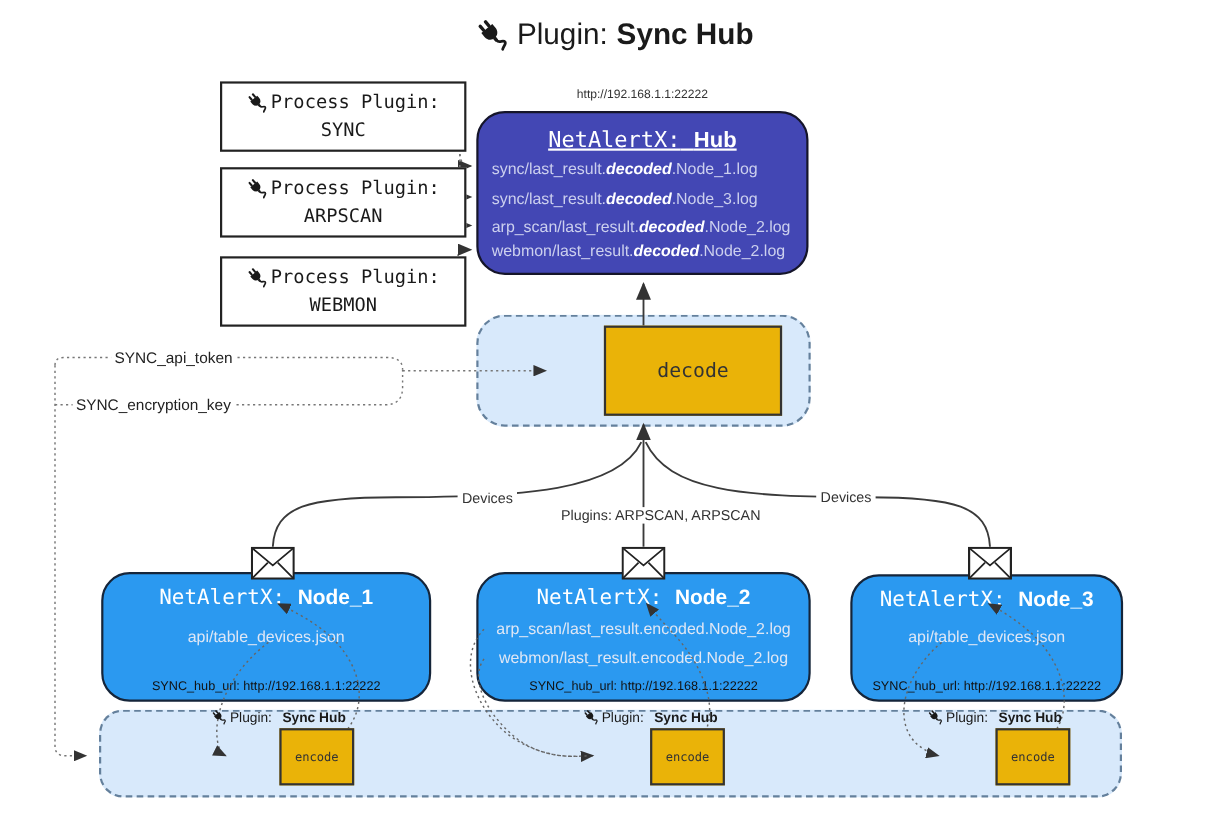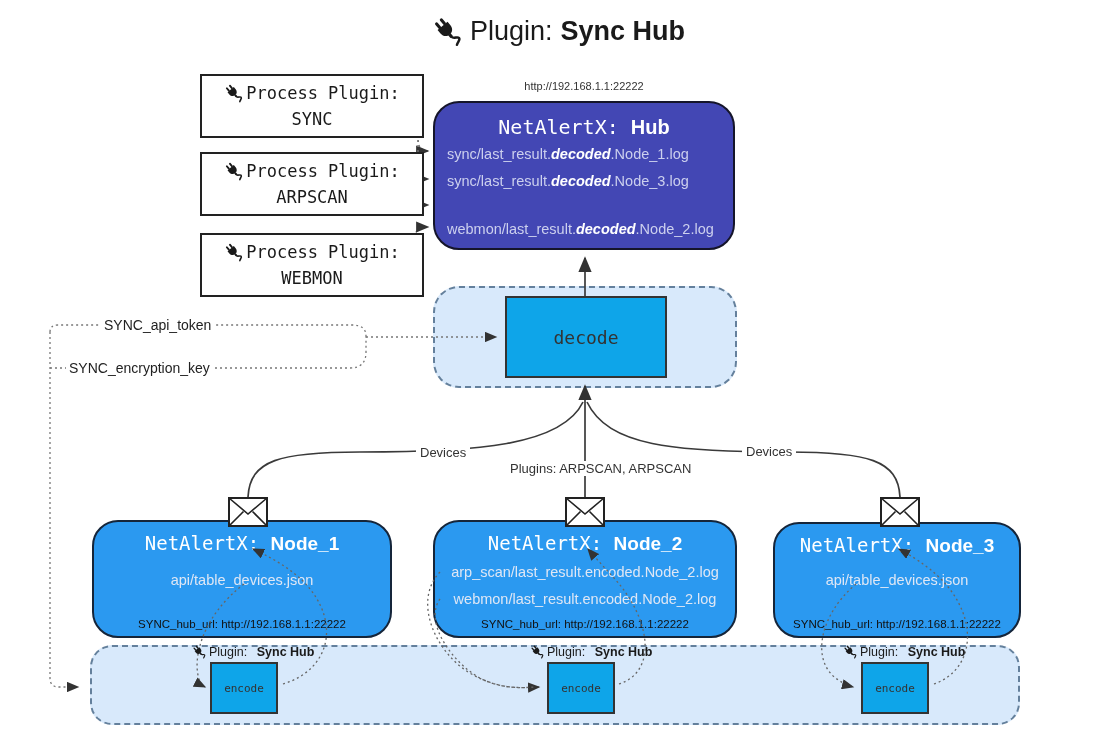--- a/index.html
+++ b/index.html
@@ -13,30 +13,30 @@
   
   .ppbox{width:220px;height:60px;background:#fff;border:2px solid #222;z-index:4;
          display:flex;flex-direction:column;justify-content:center;align-items:center;
          font-family:"DejaVu Sans Mono",monospace;font-size:17px;color:#1a1a1a;line-height:26px;margin-left:24px;}
   .ppbox .l1{display:flex;align-items:center;gap:3px;}
   
   .huburl{left:433px;top:80px;width:302px;text-align:center;font-size:11px;color:#333;z-index:4}
   .hub{left:433px;top:101px;width:302px;height:149px;background:#4347b4;border:2px solid #15152a;
        border-radius:26px;box-sizing:border-box;z-index:2;}
   .hub-title{position:absolute;top:12px;left:0;width:100%;text-align:center;color:#fff;
-             font-family:"DejaVu Sans Mono",monospace;font-size:20px;}
+             font-family:"DejaVu Sans Mono",monospace;font-size:20px;text-decoration:underline;}
   .hub-title b{font-family:"Liberation Sans",sans-serif;font-weight:bold;}
   .hub-log{position:absolute;left:12px;font-size:14.5px;color:#ccd0ee;white-space:nowrap;}
   .hub-log b{color:#ffffff;font-style:italic;}
   
   .panel{background:#d8e9fb;border:2px dashed #64809c;border-radius:26px;box-sizing:border-box;z-index:1;}
   .decode-panel{left:433px;top:286px;width:304px;height:102px;}
-  .procbox{background:#0ea5e9;border:2px solid #333;box-sizing:border-box;z-index:4;
+  .procbox{background:#eab308;border:2px solid #333;box-sizing:border-box;z-index:4;
            display:flex;align-items:center;justify-content:center;
-           font-family:"DejaVu Sans Mono",monospace;color:#333;}
+           font-family:"DejaVu Sans Mono",monospace;color:#333;margin-left:44px;}
   .decode-box{left:505px;top:296px;width:162px;height:82px;font-size:18px;}
   
   .cfg{font-size:14px;color:#222;background:#fff;padding:0 3px;z-index:4;white-space:nowrap;}
   
   .edgelabel{font-size:13px;color:#333;background:#fff;padding:0 4px;z-index:4;white-space:nowrap;}
   
   .node{background:#2b99f0;border:2px solid #15253a;border-radius:26px;box-sizing:border-box;
         height:118px;z-index:2;}
   .node-title{position:absolute;top:10px;left:0;width:100%;text-align:center;color:#fff;
               font-family:"DejaVu Sans Mono",monospace;font-size:19px;white-space:nowrap;}
@@ -74,20 +74,21 @@
   </svg>
 
   <div class="abs panel decode-panel"></div>
   <div class="abs panel bottom-panel"></div>
 
   <div class="abs huburl">http://192.168.1.1:22222</div>
   <div class="abs hub">
     <div class="hub-title"><span>NetAlertX:</span>&nbsp;<b>Hub</b></div>
     <div class="hub-log" style="top:43px"><span>sync/last_result.</span><b>decoded</b><span>.Node_1.log</span></div>
     <div class="hub-log" style="top:70px"><span>sync/last_result.</span><b>decoded</b><span>.Node_3.log</span></div>
+    <div class="hub-log" style="top:96px"><span>arp_scan/last_result.</span><b>decoded</b><span>.Node_2.log</span></div>
     <div class="hub-log" style="top:118px"><span>webmon/last_result.</span><b>decoded</b><span>.Node_2.log</span></div>
   </div>
 
   <div class="abs node" style="left:92px;top:520px;width:300px">
     <div class="node-title"><span>NetAlertX:</span>&nbsp;<b>Node_1</b></div>
     <div class="node-file" style="top:50px">api/table_devices.json</div>
     <div class="node-url">SYNC_hub_url: http://192.168.1.1:22222</div>
   </div>
   <div class="abs node" style="left:433px;top:520px;width:304px">
     <div class="node-title"><span>NetAlertX:</span>&nbsp;<b>Node_2</b></div>

